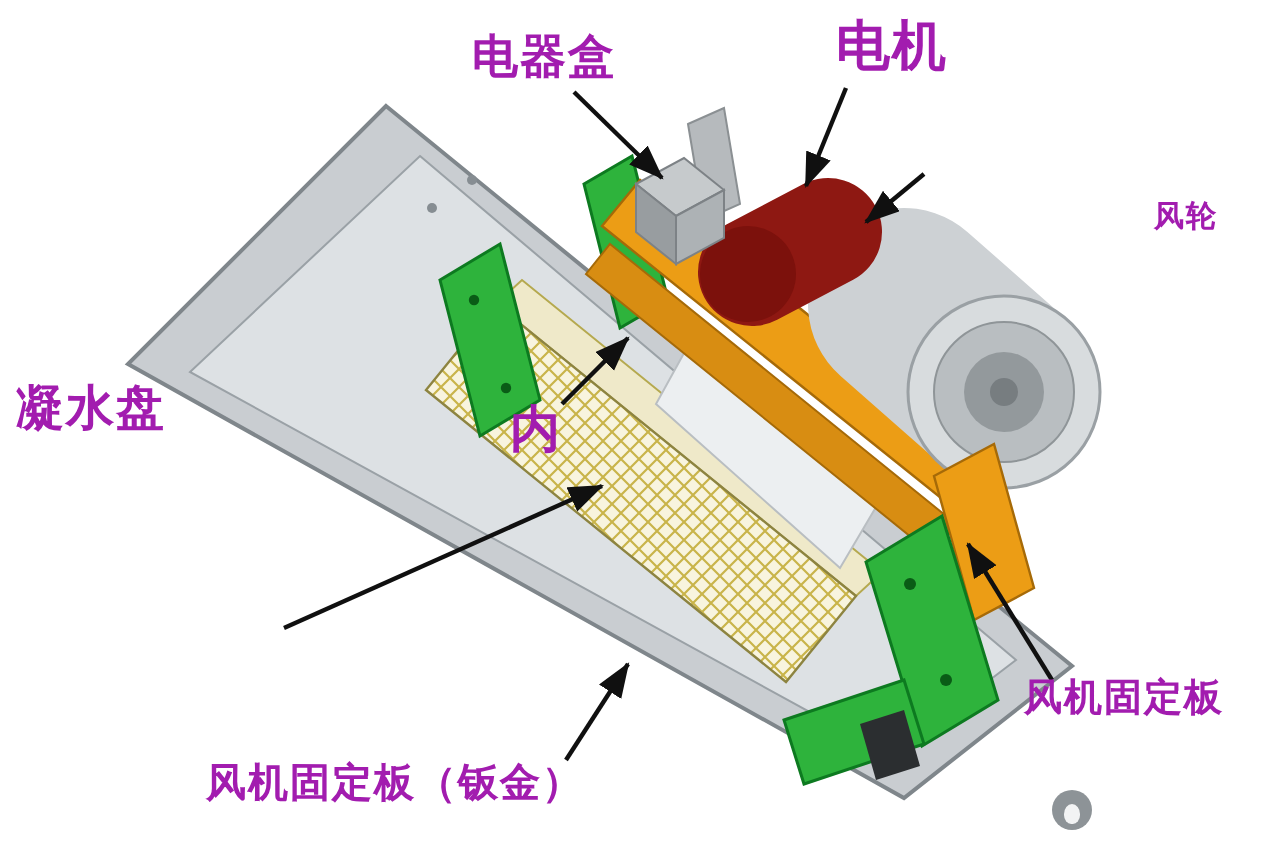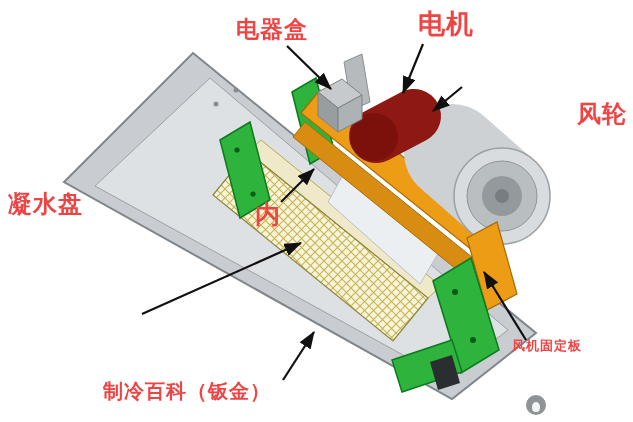--- a/index.html
+++ b/index.html
@@ -9,21 +9,21 @@
     position: relative;
     width: 633px;
     height: 422px;
     background: #ffffff;
     overflow: hidden;
   }
   .stage svg { position: absolute; left: 0; top: 0; }
   .label {
     position: absolute;
     font-weight: 700;
-    color: #ef4444;
+    color: #a21caf;
     line-height: 1.18;
     white-space: nowrap;
     letter-spacing: 1px;
   }
   .arrow { fill: none; stroke: #101010; stroke-width: 2.2; }
   .watermark {
     position: absolute;
     left: 526px;
     top: 395px;
     display: flex;
@@ -109,30 +109,30 @@
     <path class="arrow" d="M281,202 L314,169" marker-end="url(#ah)"></path>
     <path class="arrow" d="M142,314 L301,243" marker-end="url(#ah)"></path>
     <path class="arrow" d="M283,380 L314,332" marker-end="url(#ah)"></path>
     <path class="arrow" d="M526,340 L484,272" marker-end="url(#ah)"></path>
   </svg>
 
   <div class="label" style="left:236px; top:16px; font-size:23px;">电器盒</div>
 
   <div class="label" style="left:398px; top:8px; font-size:27px;margin-left:20px;">电机</div>
 
-  <div class="label" style="left:577px; top:100px; font-size:24px;">风轮</div>
+  <div class="label" style="left:577px; top:100px; font-size:15px;">风轮</div>
 
   <div class="label" style="left:8px; top:190px; font-size:24px;">凝水盘</div>
 
   <div class="label" style="left:255px; top:200px; font-size:25px;">内</div>
 
 
-  <div class="label" style="left:103px; top:380px; font-size:20px;">制冷百科（钣金）</div>
+  <div class="label" style="left:103px; top:380px; font-size:20px;">风机固定板（钣金）</div>
 
-  <div class="label" style="left:512px; top:338px; font-size:13px;">
+  <div class="label" style="left:512px; top:338px; font-size:19px;">
     <div>风机固定板</div>
   </div>
 
   <div class="watermark">
     <span class="wm-logo">
         <span class="belly"></span>
       </span>
   </div>
 
 </div>

